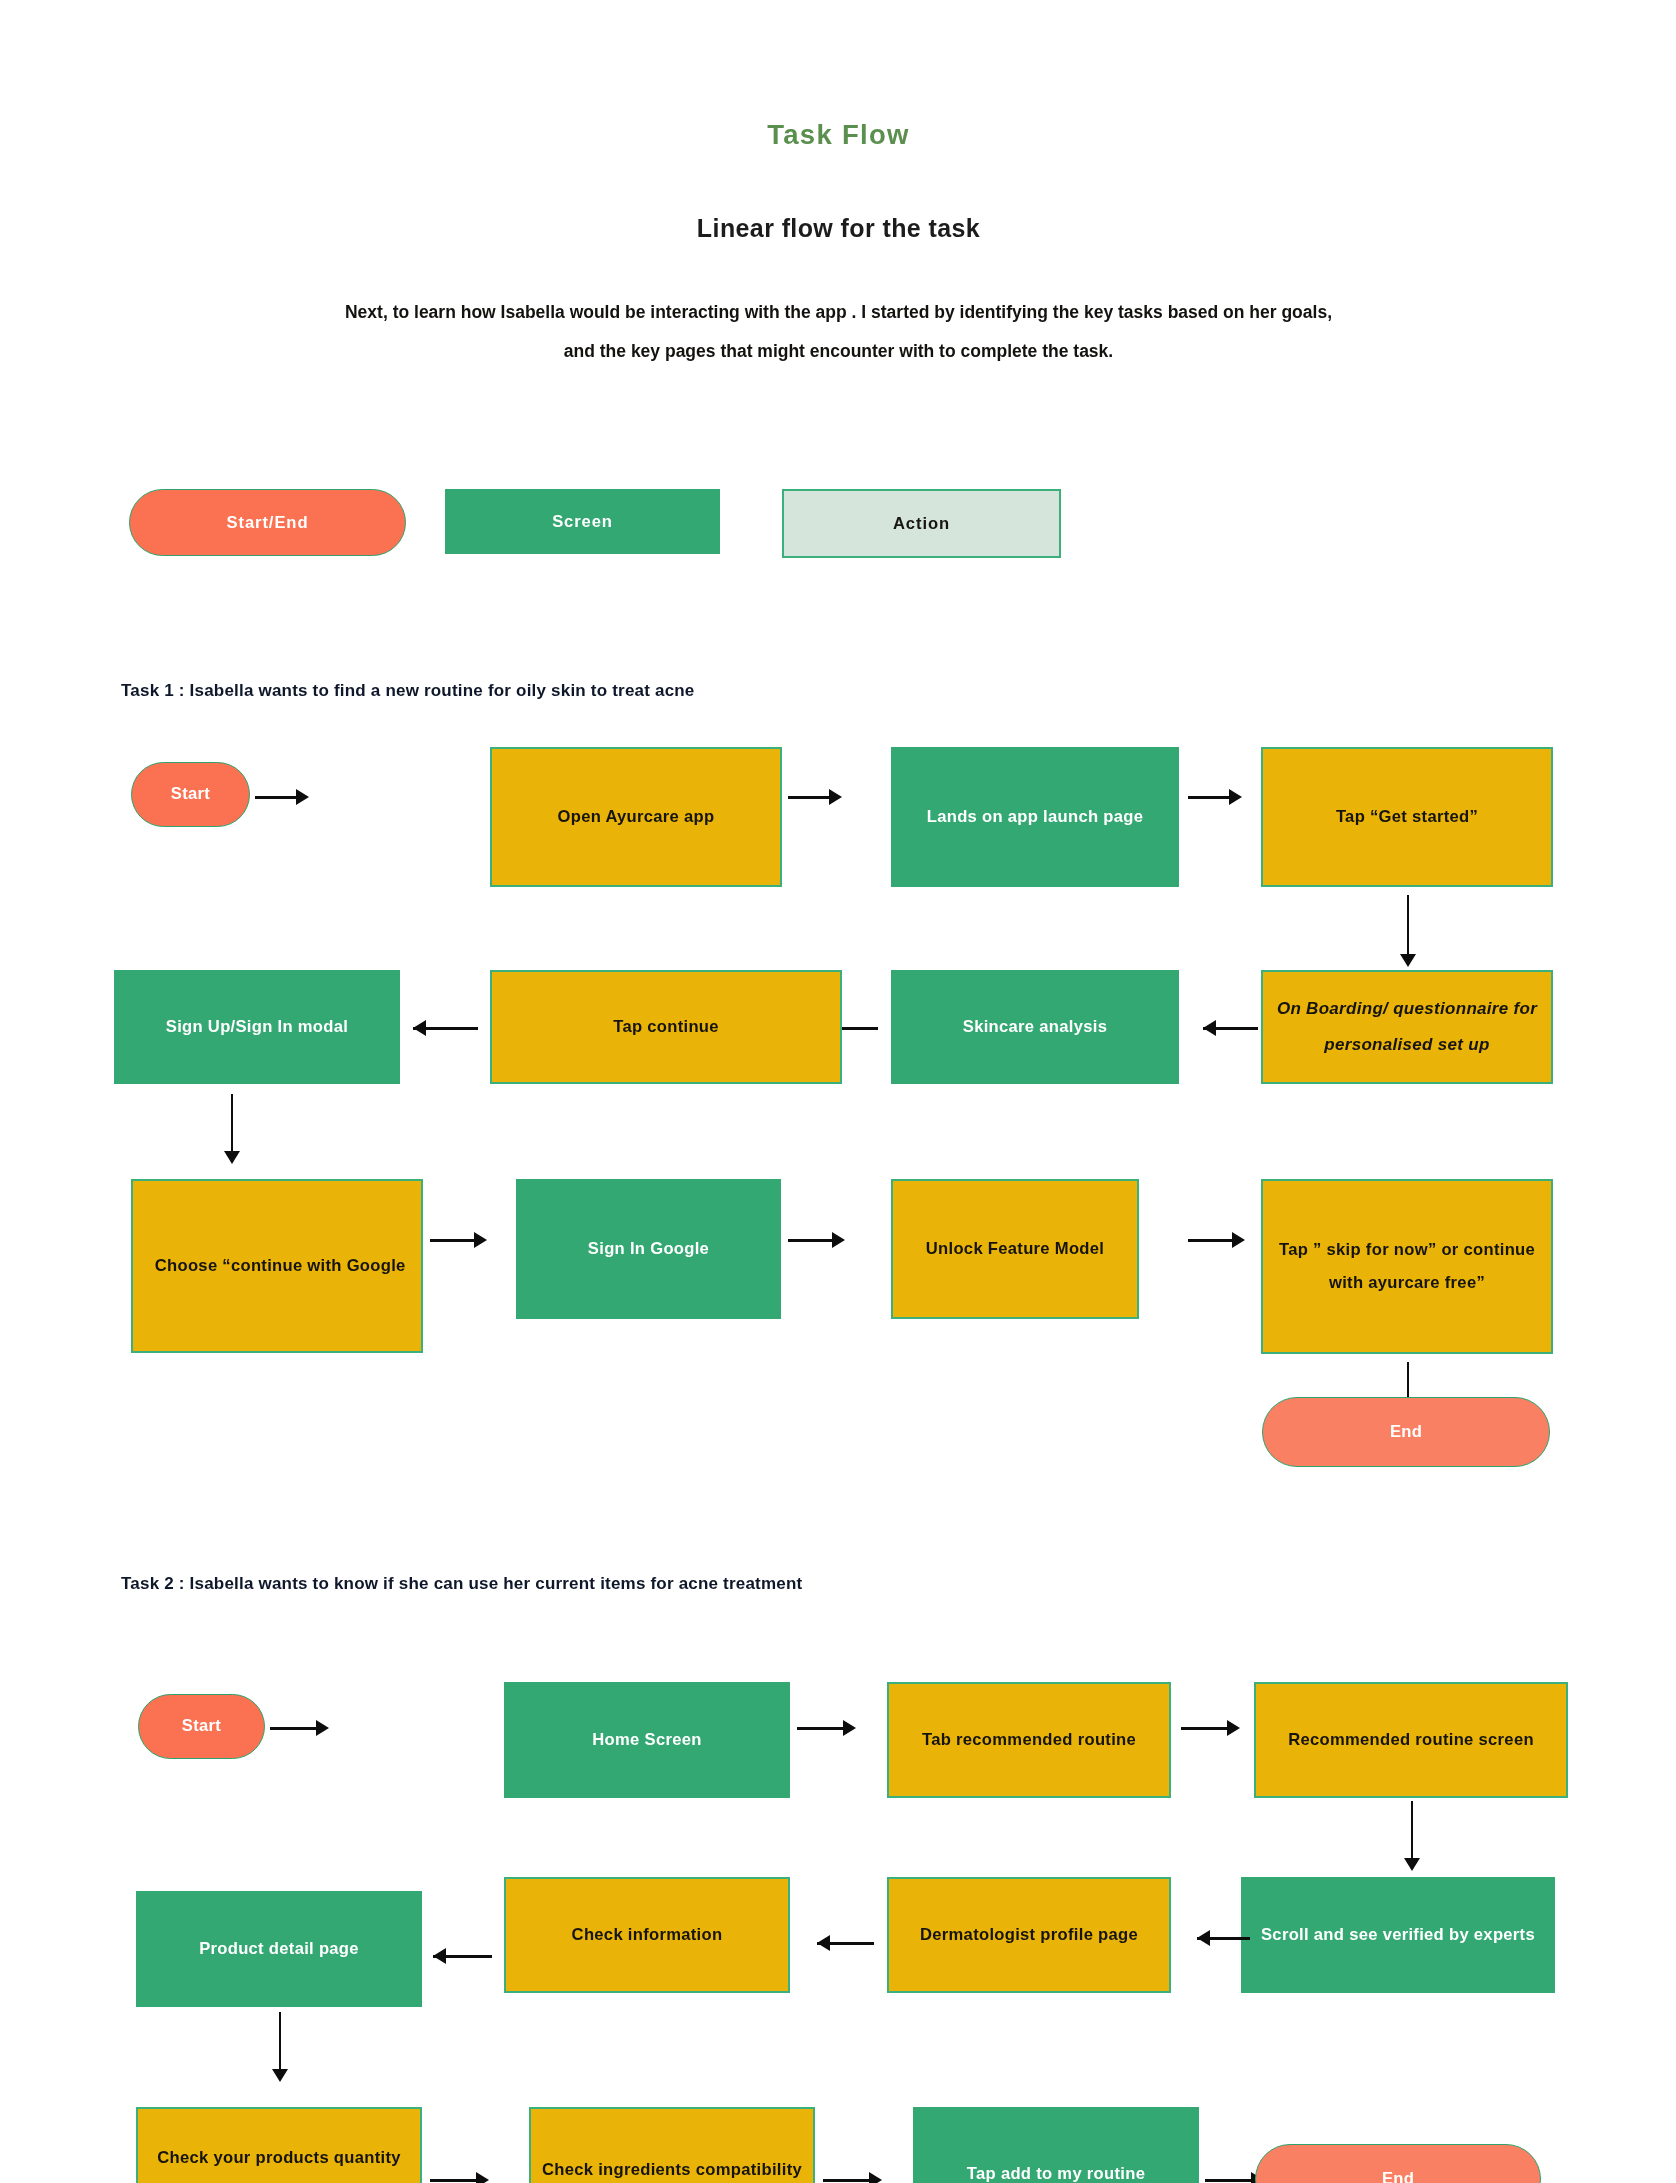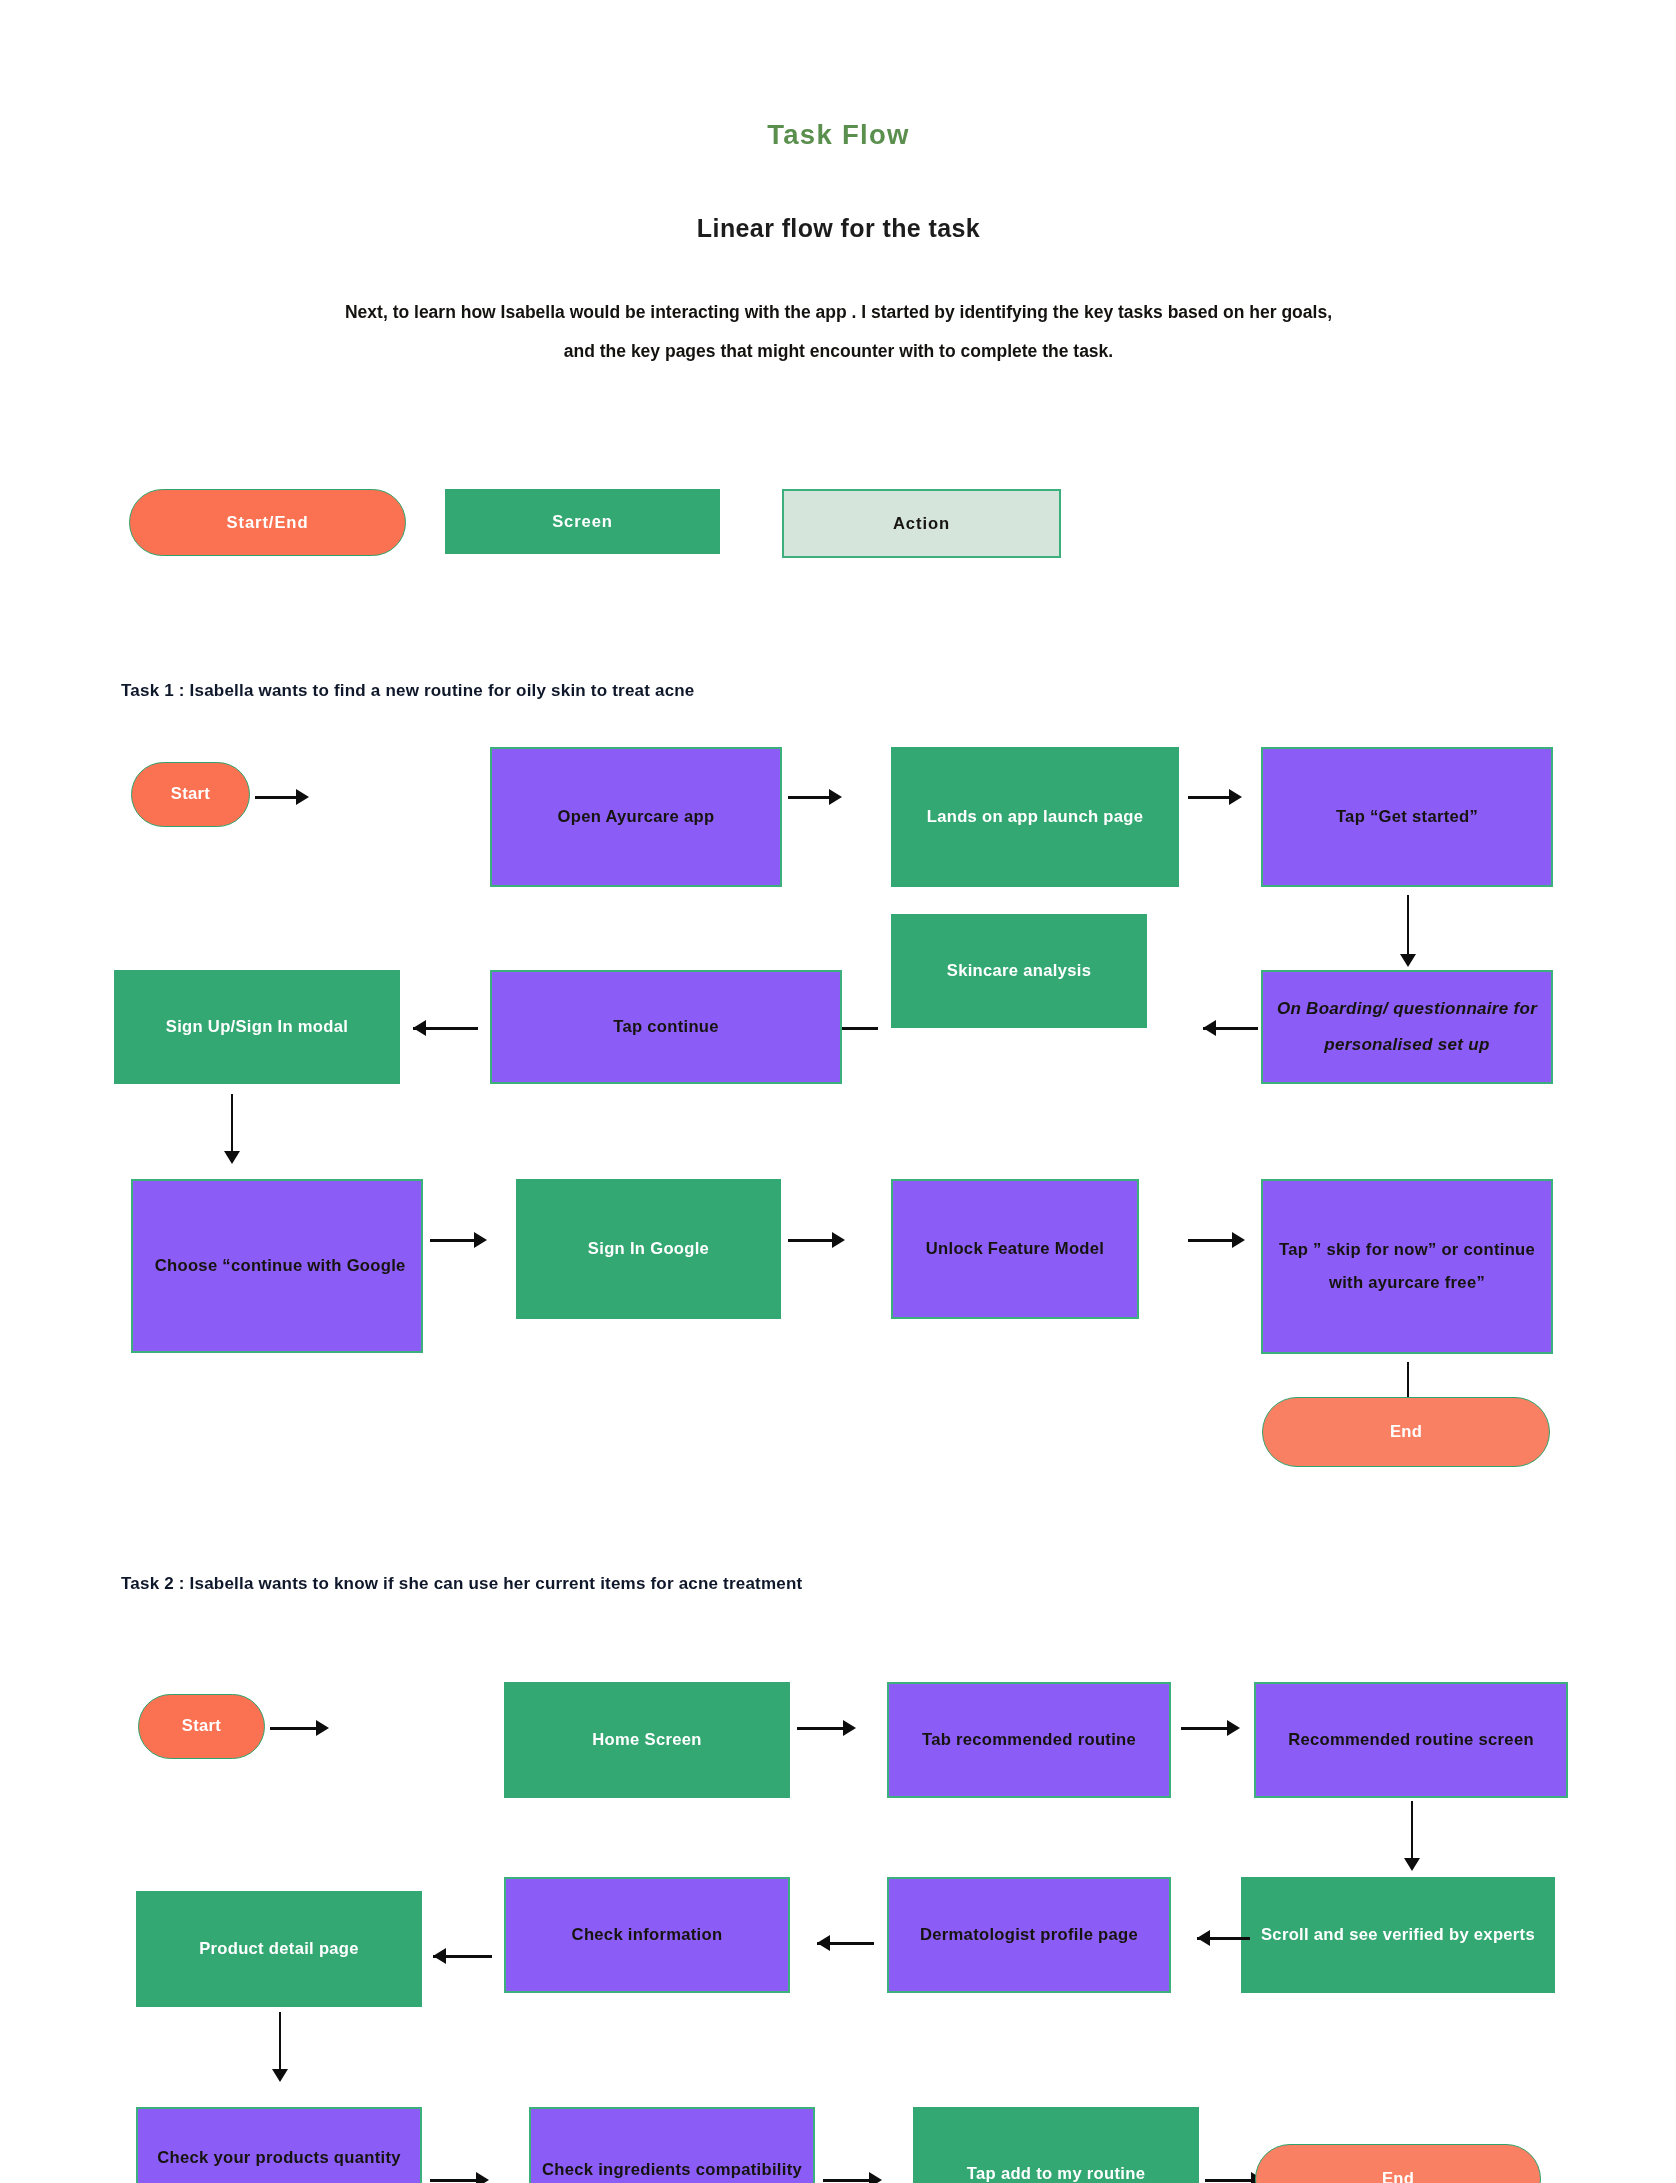--- a/index.html
+++ b/index.html
@@ -57,21 +57,21 @@
     display:flex;align-items:center;justify-content:center;text-align:center;
     font-size:16.6px;line-height:1.95;letter-spacing:0.3px;
     padding:0 9.6px;
   }
   .node.term{
     background:#fa8063;border:0.9px solid #2fa36d;border-radius:39px;
     color:#ffffff;font-weight:600;
   }
   .node.start{background:#fa7252;}
   .node.screen{background:#33a873;color:#ffffff;font-weight:600;}
-  .node.action{background:#8b5cf6;border:2.6px solid #3bb07d;color:#16140f;font-weight:600;}
+  .node.action{background:#eab308;border:2.6px solid #3bb07d;color:#16140f;font-weight:600;}
   .node.small{font-size:17px;line-height:2.1;font-style:italic;}
 
   
   .arrow-h{position:absolute;height:0;}
   .arrow-h .shaft{position:absolute;left:0;top:0;height:3.1px;background:#0d0d0d;}
   .arrow-h .head{
     position:absolute;top:-7.4px;width:0;height:0;
     border-top:8.3px solid transparent;border-bottom:8.3px solid transparent;
   }
   .arrow-h.right .head{border-left:13px solid #0d0d0d;}
@@ -123,21 +123,21 @@
   <div class="arrow-v" style="left:1407px;top:895px;height:72px;">
     <div class="shaft" style="height:59px;"></div>
       <div class="head" style="top:59px;"></div>
   </div>
 
   <div class="node action small" style="left:1261px;top:970px;width:292px;height:114px;">On Boarding/ questionnaire for personalised set up</div>
   <div class="arrow-h left" style="left:1190px;top:1027px;width:68px;">
     <div class="shaft" style="left:13px;width:55px;"></div>
       <div class="head" style="left:13px;"></div>
   </div>
-  <div class="node screen" style="left:891px;top:914px;width:256px;height:114px;text-align:center;">Skincare analysis</div>
+  <div class="node screen" style="left:891px;top:970px;width:288px;height:114px;text-align:center;">Skincare analysis</div>
   <div class="arrow-h left" style="left:806px;top:1027px;width:72px;">
     <div class="shaft" style="left:13px;width:59px;"></div>
       <div class="head" style="left:13px;"></div>
   </div>
   <div class="node action" style="left:490px;top:970px;width:352px;height:114px;">Tap continue</div>
   <div class="arrow-h left" style="left:400px;top:1027px;width:79px;">
     <div class="shaft" style="left:13px;width:65px;"></div>
       <div class="head" style="left:13px;"></div>
   </div>
   <div class="node screen" style="left:114px;top:970px;width:286px;height:114px;">Sign Up/Sign In modal</div>

